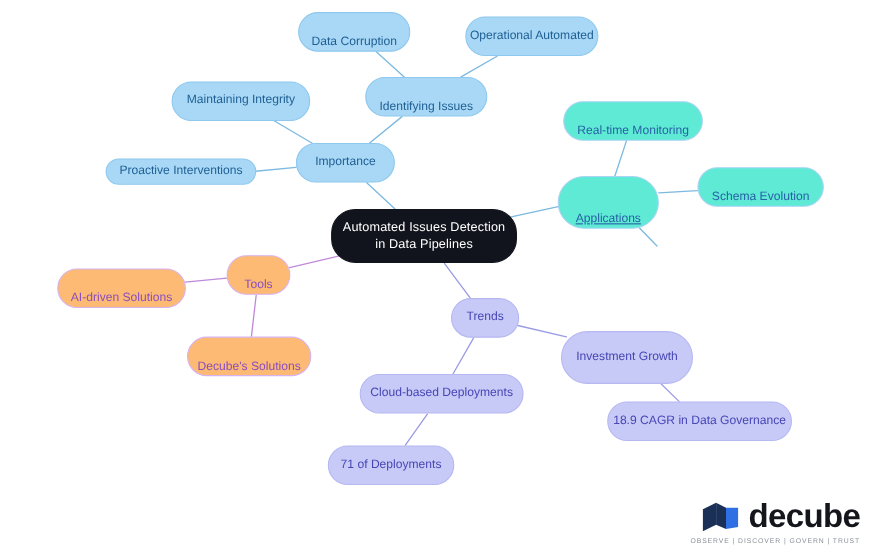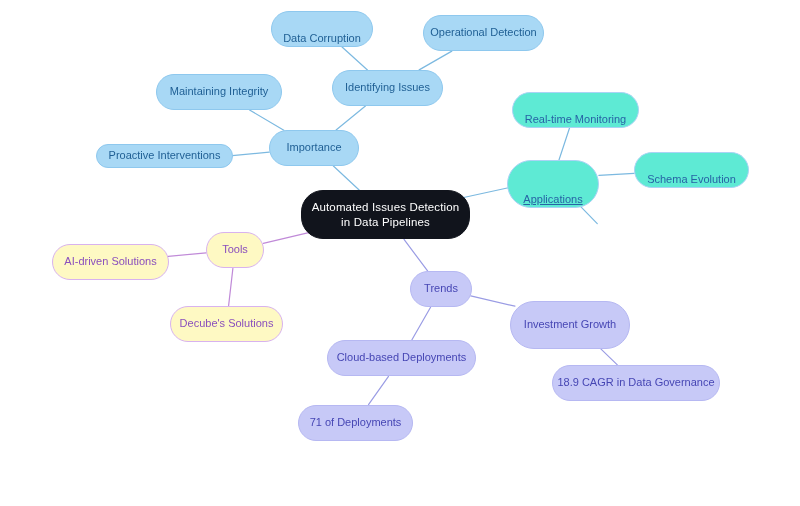--- a/index.html
+++ b/index.html
@@ -67,24 +67,25 @@
   .c-blue-soft {
     background: #5eead4;
     border-color: #aad3f5;
     color: #2763a5;
     font-size: 11px;
     align-items: flex-end;
   }
 
   
   .c-purple {
-    background: #fef9c3;
+    background: #fdba74;
     border-color: #d8b2ef;
     color: #8a4fbd;
     font-size: 11px;
+    align-items: flex-end;
   }
 
   
   .c-peri {
     background: #c7c9f7;
     border-color: #b6b8f2;
     color: #4646b4;
     font-size: 11px;
   }
 
@@ -146,28 +147,28 @@
 
   <div class="node root n-root" id="node-root" style="left: 301px; top: 190px; width: 169px; height: 49px;">
     <span class="node-label">
       <span>Automated Issues Detection</span><br><span>in Data Pipelines</span>
     </span>
   </div>
 
   <div class="node c-blue" id="node-importance" style="left: 269px; top: 130px; width: 90px; height: 36px;">
     <span class="node-label">Importance</span>
   </div>
-  <div class="node c-blue" id="node-identifying-issues" style="left: 332px; top: 70px; width: 111px; height: 36px;">
+  <div class="node c-blue" id="node-identifying-issues" style="left: 332px; top: 70px; width: 111px; height: 36px; align-items: flex-end;">
     <span class="node-label">Identifying Issues</span>
   </div>
   <div class="node c-blue" id="node-data-corruption" style="left: 271px; top: 11px; width: 102px; height: 36px; align-items: flex-end;">
     <span class="node-label">Data Corruption</span>
   </div>
   <div class="node c-blue" id="node-operational-failures" style="left: 423px; top: 15px; width: 121px; height: 36px;">
-    <span class="node-label">Operational Detection</span>
+    <span class="node-label">Operational Automated</span>
   </div>
   <div class="node c-blue" id="node-maintaining-integrity" style="left: 156px; top: 74px; width: 126px; height: 36px;">
     <span class="node-label">Maintaining Integrity</span>
   </div>
   <div class="node c-blue" id="node-proactive-interventions" style="left: 96px; top: 144px; width: 137px; height: 24px;">
     <span class="node-label">Proactive Interventions</span>
   </div>
 
   <div class="node c-blue-soft" id="node-applications" style="left: 507px; top: 160px; width: 92px; height: 48px; text-decoration: underline;">
     <span class="node-label">Applications</span>
@@ -198,14 +199,25 @@
   <div class="node c-peri" id="node-cagr-data-governance" style="left: 552px; top: 365px; width: 168px; height: 36px;">
     <span class="node-label">18.9 CAGR in Data Governance</span>
   </div>
   <div class="node c-peri" id="node-cloud-based-deployments" style="left: 327px; top: 340px; width: 149px; height: 36px;">
     <span class="node-label">Cloud-based Deployments</span>
   </div>
   <div class="node c-peri" id="node-deployments-71" style="left: 298px; top: 405px; width: 115px; height: 36px;">
     <span class="node-label">71 of Deployments</span>
   </div>
 
+  <div id="logo">
+    <div class="logo-row">
+      <svg width="34" height="28" viewBox="0 0 34 28">
+        <polygon id="mark-dark" points="1,7 13,1 13,21 1,27" fill="#1b3057"></polygon>
+        <polygon id="mark-dark2" points="13,1 22,5.5 22,25 13,21" fill="#1b3057"></polygon>
+        <polygon id="mark-blue" points="22,5.5 33,5.5 33,23 22,25" fill="#2f6fe4"></polygon>
+      </svg>
+      <div class="logo-word">decube</div>
+    </div>
+    <div class="logo-tagline">OBSERVE | DISCOVER | GOVERN | TRUST</div>
+  </div>
 
 </div>
 
 </body></html>

